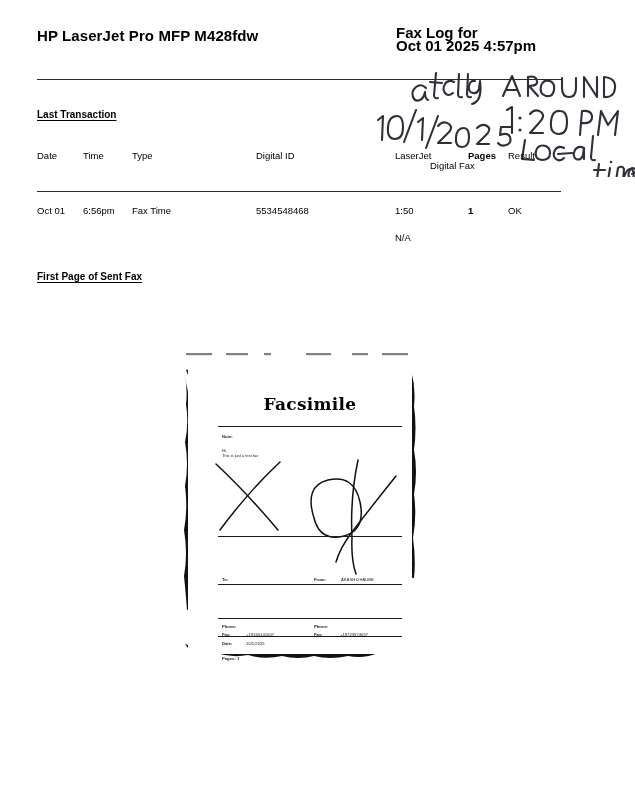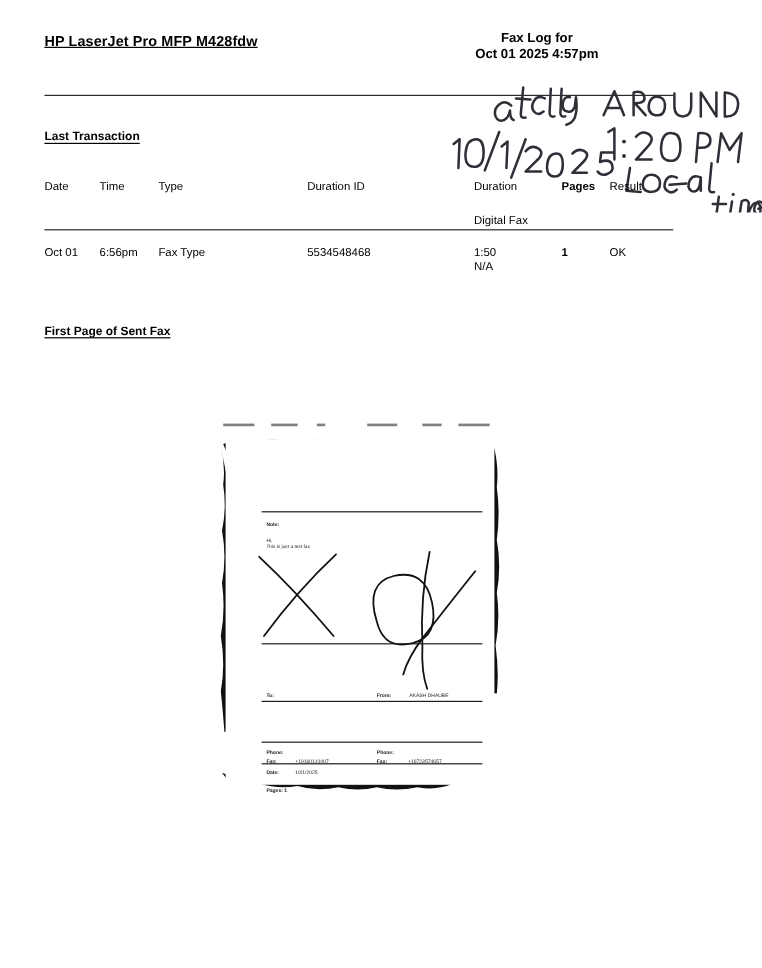--- a/index.html
+++ b/index.html
@@ -19,32 +19,30 @@
   
   #page-header {
     position: absolute;
     left: 0; top: 0;
     width: 635px;
     height: 70px;
   }
   #printer-model {
     position: absolute;
     left: 37px; top: 27px;
-    font-size: 12px;
+    font-size: 15px;
     font-weight: bold;
     letter-spacing: 0.1px;
     white-space: nowrap;
-    text-decoration: underline;
   }
   #faxlog-title-block {
     position: absolute;
     left: 396px; top: 26px;
-    font-size: 11px;
+    font-size: 15px;
     line-height: 13px;
-    text-align: center;
   }
   #faxlog-title-block .ln1 { font-weight: bold; }
   #faxlog-title-block .ln2 { font-weight: bold; }
 
   
   .hrule {
     position: absolute;
     left: 37px;
     width: 524px;
     height: 1px;
@@ -80,23 +78,23 @@
   }
   .col-date    { left: 37px;  }
   .col-time    { left: 83px;  }
   .col-type    { left: 132px; }
   .col-station { left: 256px; }
   .col-dur     { left: 395px; }
   .col-pages   { left: 468px; font-weight: bold; }
   .col-result  { left: 508px; text-align: right; }
 
   .hdr-row  { top: 150px; }
-  .sub-row  { top: 179px; }
+  .sub-row  { top: 160px; margin-left: 35px; }
   .data-row { top: 205px; }
-  .data-row-2 { top: 217px; }
+  .data-row-2 { top: 232px; }
 
   
   #handwriting {
     position: absolute;
     left: 370px; top: 62px;
     width: 265px; height: 115px;
     pointer-events: none;
   }
   #handwriting svg { display: block; }
 
@@ -267,30 +265,30 @@
   </svg>
 </div>
 
 <div class="section-heading" id="heading-last-transaction">Last Transaction</div>
 
 <div id="txn-table">
 
   <div class="cell col-date hdr-row">Date</div>
   <div class="cell col-time hdr-row">Time</div>
   <div class="cell col-type hdr-row">Type</div>
-  <div class="cell col-station hdr-row">Duration ID</div>
-  <div class="cell col-dur hdr-row">Duration</div>
+  <div class="cell col-station hdr-row">Digital ID</div>
+  <div class="cell col-dur hdr-row">LaserJet</div>
   <div class="cell col-pages hdr-row">Pages</div>
   <div class="cell col-result hdr-row">Result</div>
 
   <div class="cell col-dur sub-row">Digital Fax</div>
 
   <div class="cell col-date data-row">Oct 01</div>
   <div class="cell col-time data-row">6:56pm</div>
-  <div class="cell col-type data-row">Fax Type</div>
+  <div class="cell col-type data-row">Fax Time</div>
   <div class="cell col-station data-row">5534548468</div>
   <div class="cell col-dur data-row">1:50</div>
   <div class="cell col-dur data-row-2">N/A</div>
   <div class="cell col-pages data-row">1</div>
   <div class="cell col-result data-row">OK</div>
 </div>
 
 <div class="hrule" id="rule-header"></div>
 
 <div class="section-heading" id="heading-first-page">First Page of Sent Fax</div>
@@ -319,20 +317,21 @@
       M229,10 q5,18 3,36 q3,22 0,44 q4,22 0,44 q3,22 -1,44 q3,22 1,40
       l-7,-1 q-2,-18 0,-38 q-3,-22 0,-44 q-3,-22 1,-44 q-3,-22 0,-42 q-2,-16 -1,-30 z"></path>
     <path fill="#111" d="
       M3,284 q14,6 28,3 q16,5 32,0 q18,5 34,1 q16,4 32,-1 q18,4 34,0 q16,3 30,-3
       l3,9 q-14,6 -30,3 q-18,4 -34,0 q-16,4 -32,0 q-18,4 -34,-1 q-16,3 -32,-2 q-14,-3 -28,-5 z"></path>
   </svg>
 
   <div id="scan-sheet">
     <div id="scan-inner">
 
+      <div class="fax-title">Facsimile</div>
 
       <div class="fax-rule" id="fax-rule-1"></div>
 
       <div class="fax-lbl" id="fax-note-lbl">Note:</div>
 
       <div class="fax-body" id="fax-msg"><span>Hi,</span><br><span>This is just a test fax</span></div>
 
       <svg id="xox-layer" width="200" height="120" viewBox="0 0 200 120" xmlns="http://www.w3.org/2000/svg">
         <g fill="none" stroke="#111" stroke-width="1.5" stroke-linecap="round">
           <path d="M6,6 q30,28 62,66"></path>

